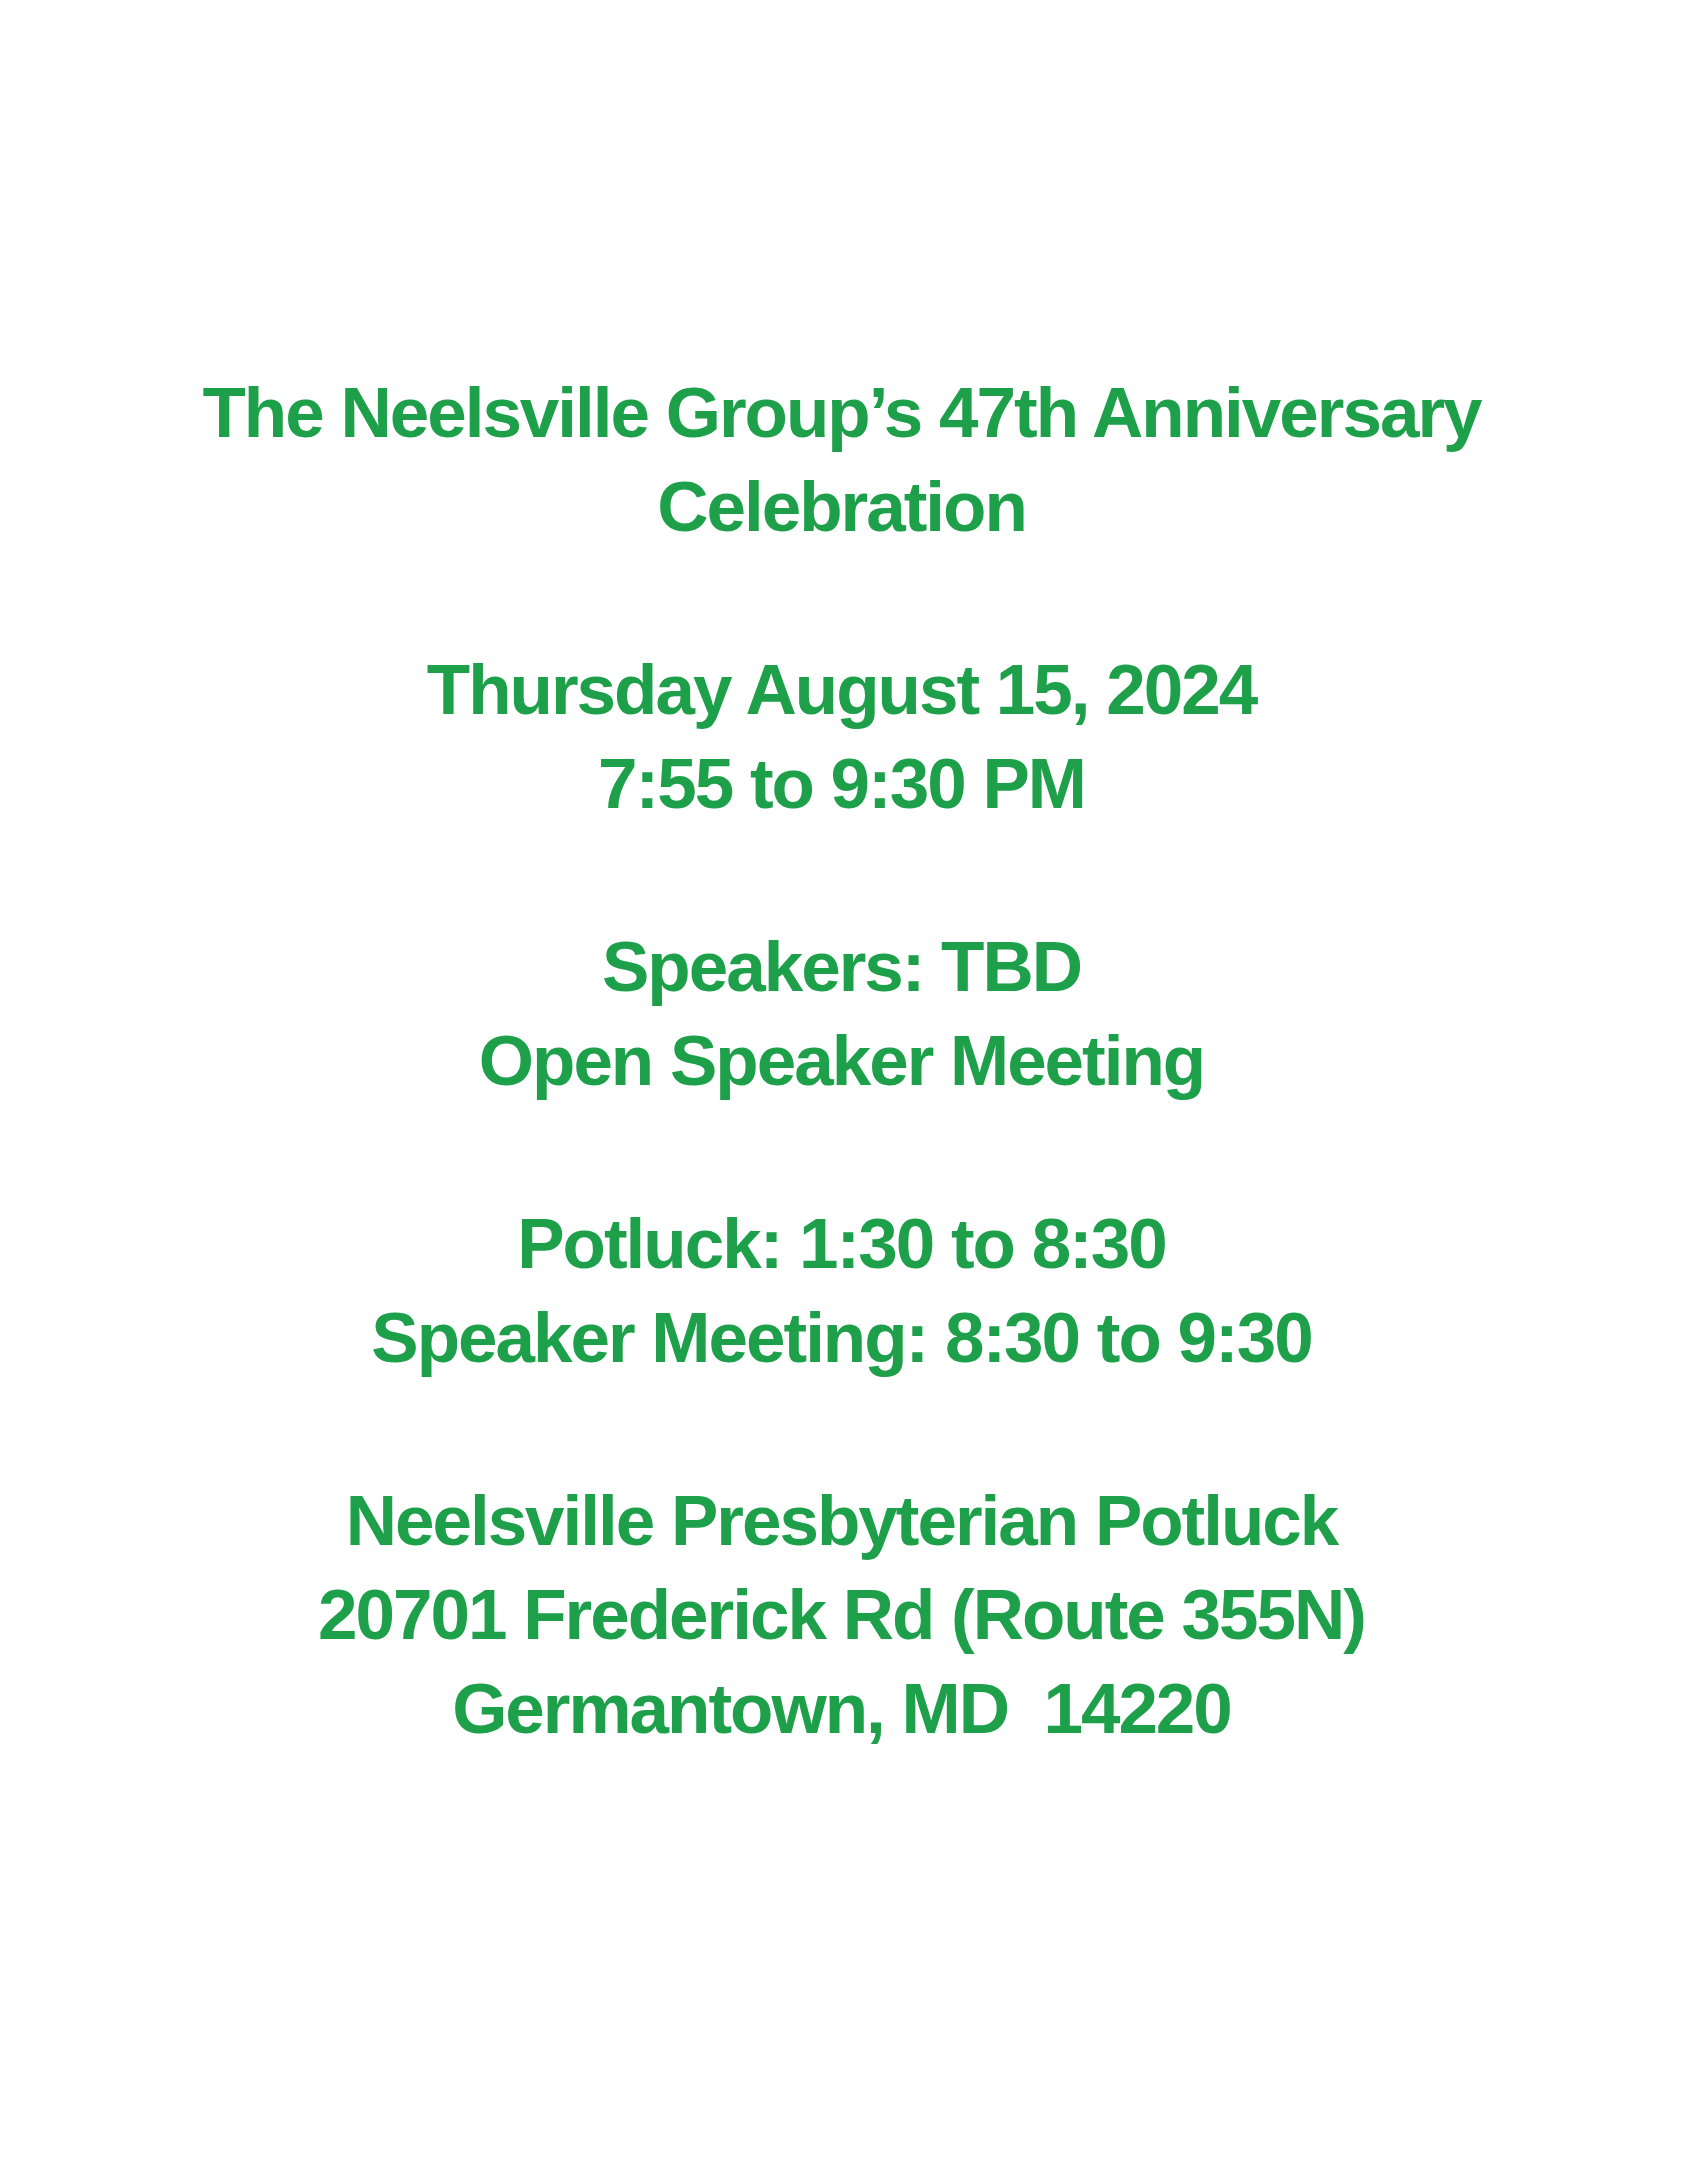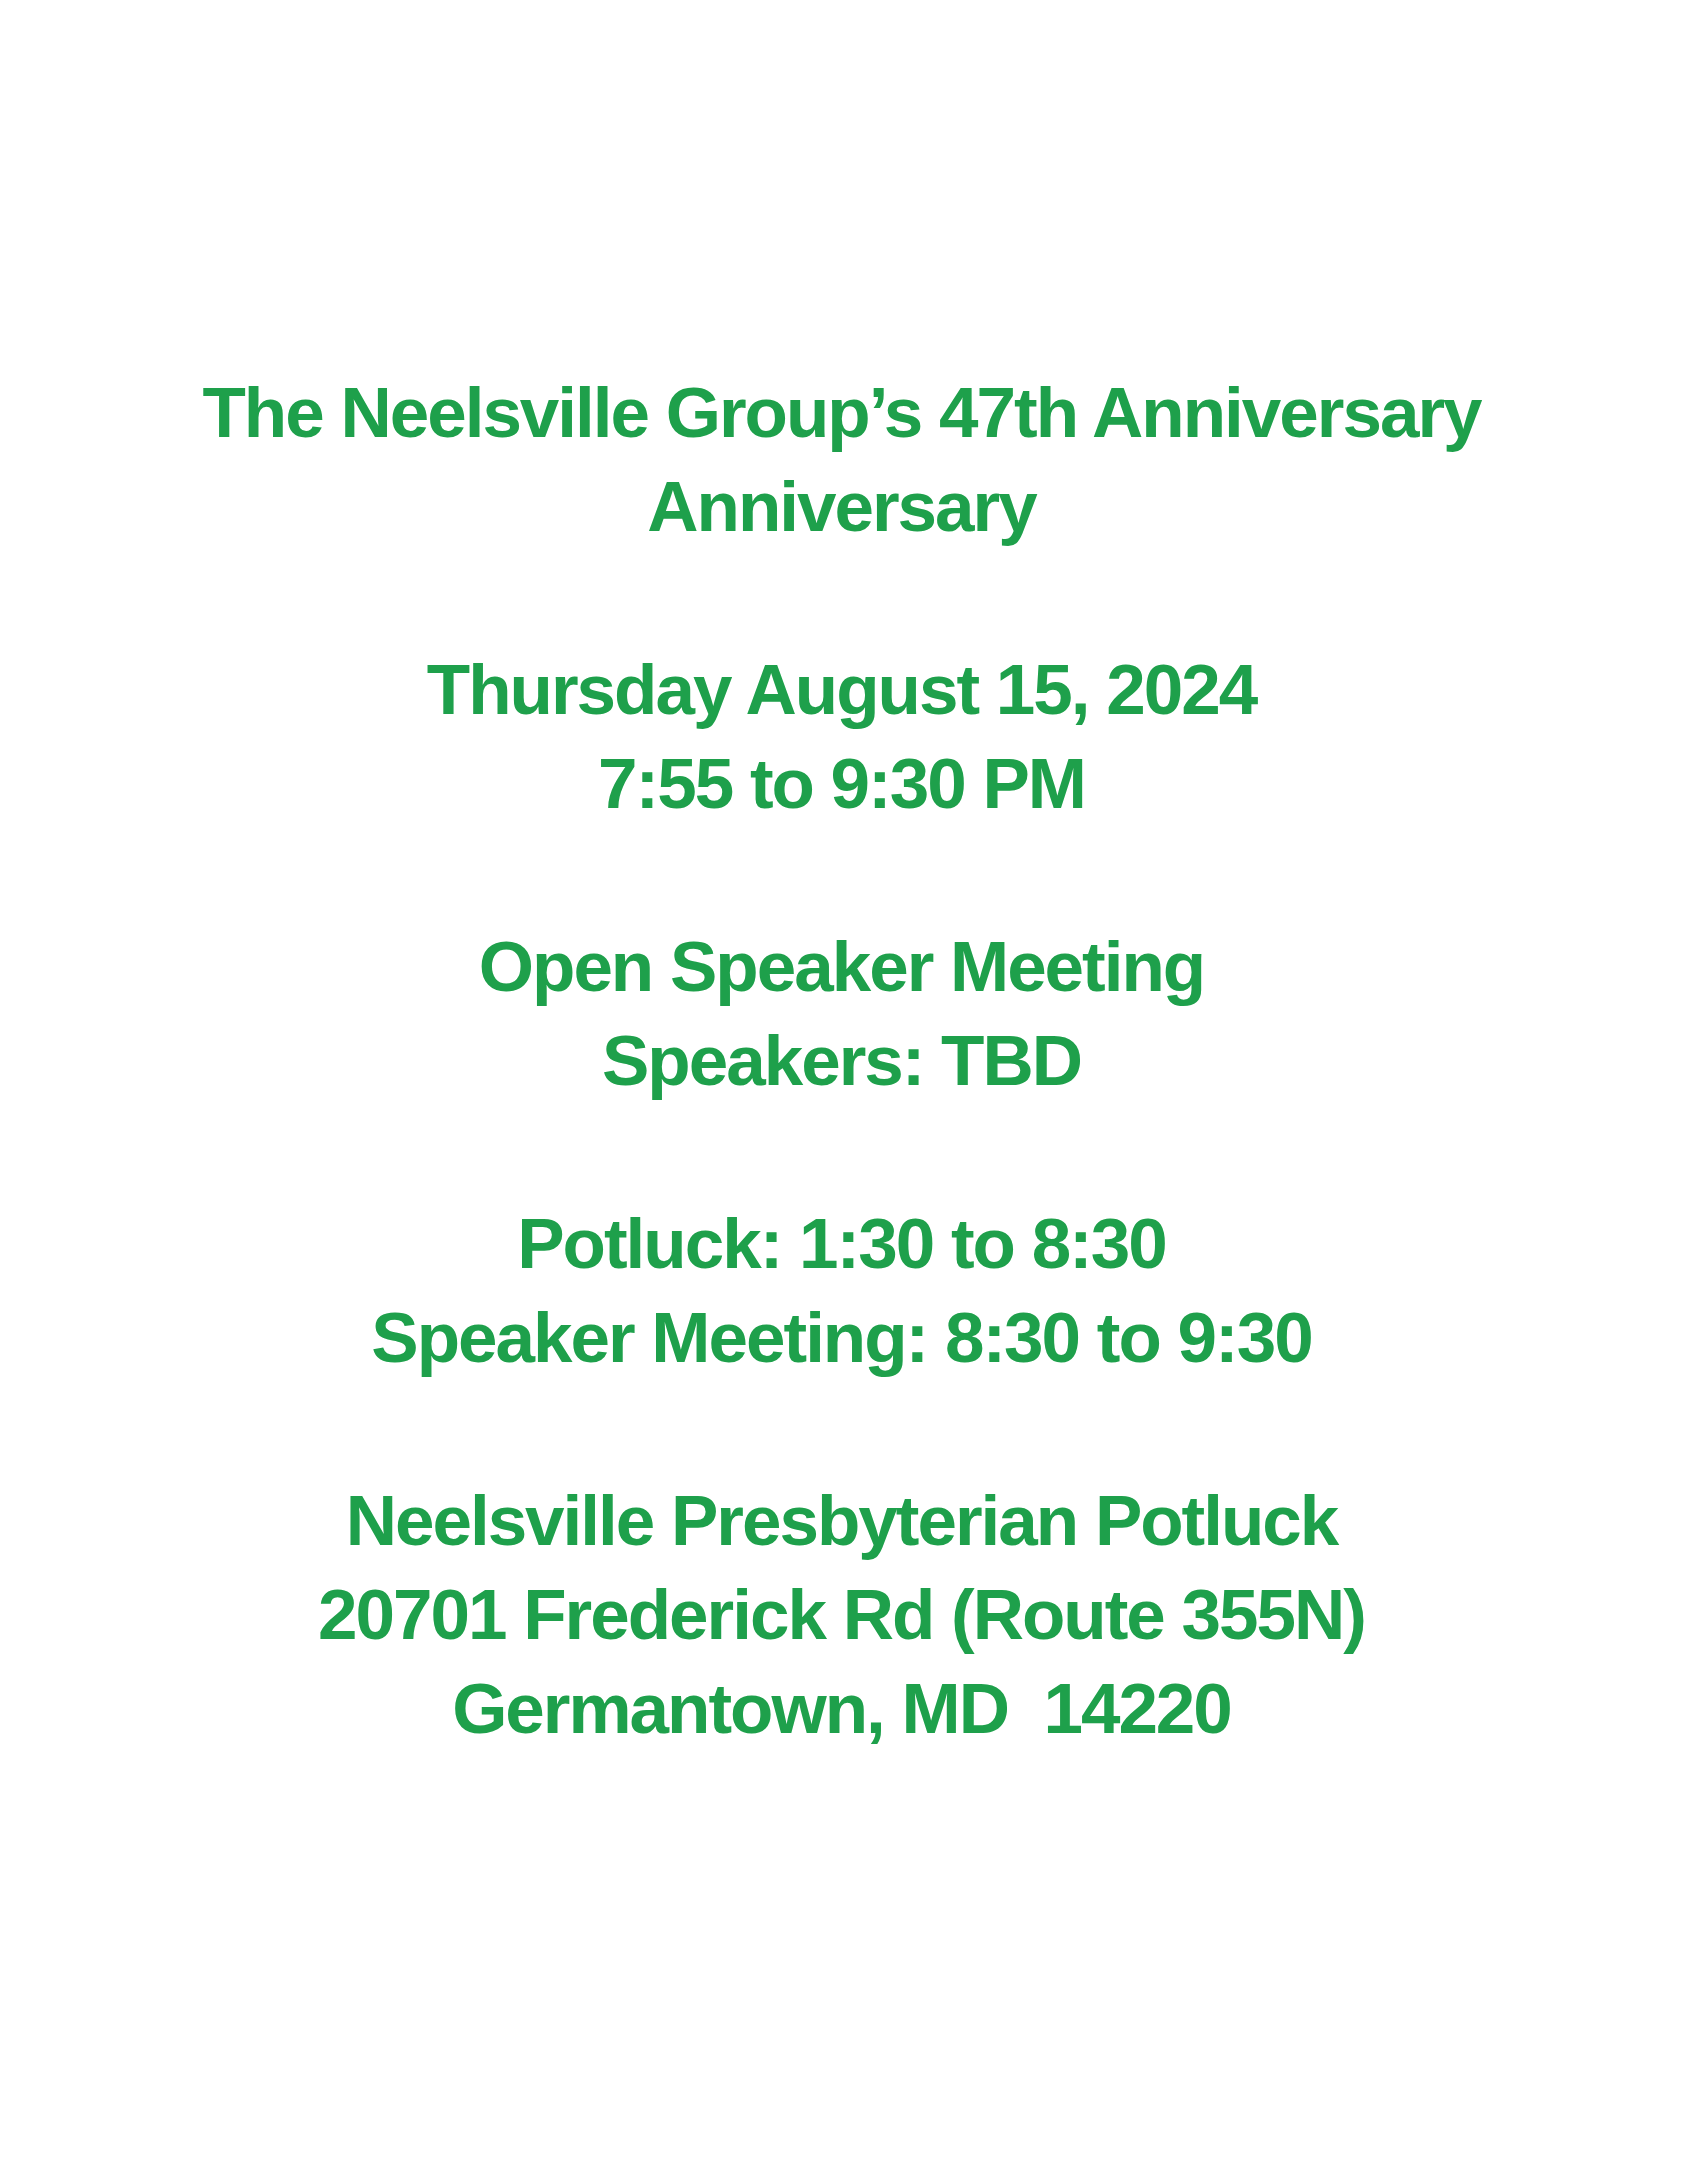--- a/index.html
+++ b/index.html
@@ -31,31 +31,31 @@
     text-align: center;
   }
 </style>
 </head>
 <body>
 
 <div class="page">
 
   <section class="para">
     <div class="line">The Neelsville Group’s 47th Anniversary</div>
-    <div class="line">Anniversary</div>
+    <div class="line">Celebration</div>
   </section>
 
   <section class="para">
     <div class="line">Thursday August 15, 2024</div>
     <div class="line">7:55 to 9:30 PM</div>
   </section>
 
   <section class="para">
+    <div class="line">Speakers: TBD</div>
     <div class="line">Open Speaker Meeting</div>
-    <div class="line">Speakers: TBD</div>
   </section>
 
   <section class="para">
     <div class="line">Potluck: 1:30 to 8:30</div>
     <div class="line">Speaker Meeting: 8:30 to 9:30</div>
   </section>
 
   <section class="para">
     <div class="line">Neelsville Presbyterian Potluck</div>
     <div class="line">20701 Frederick Rd (Route 355N)</div>

